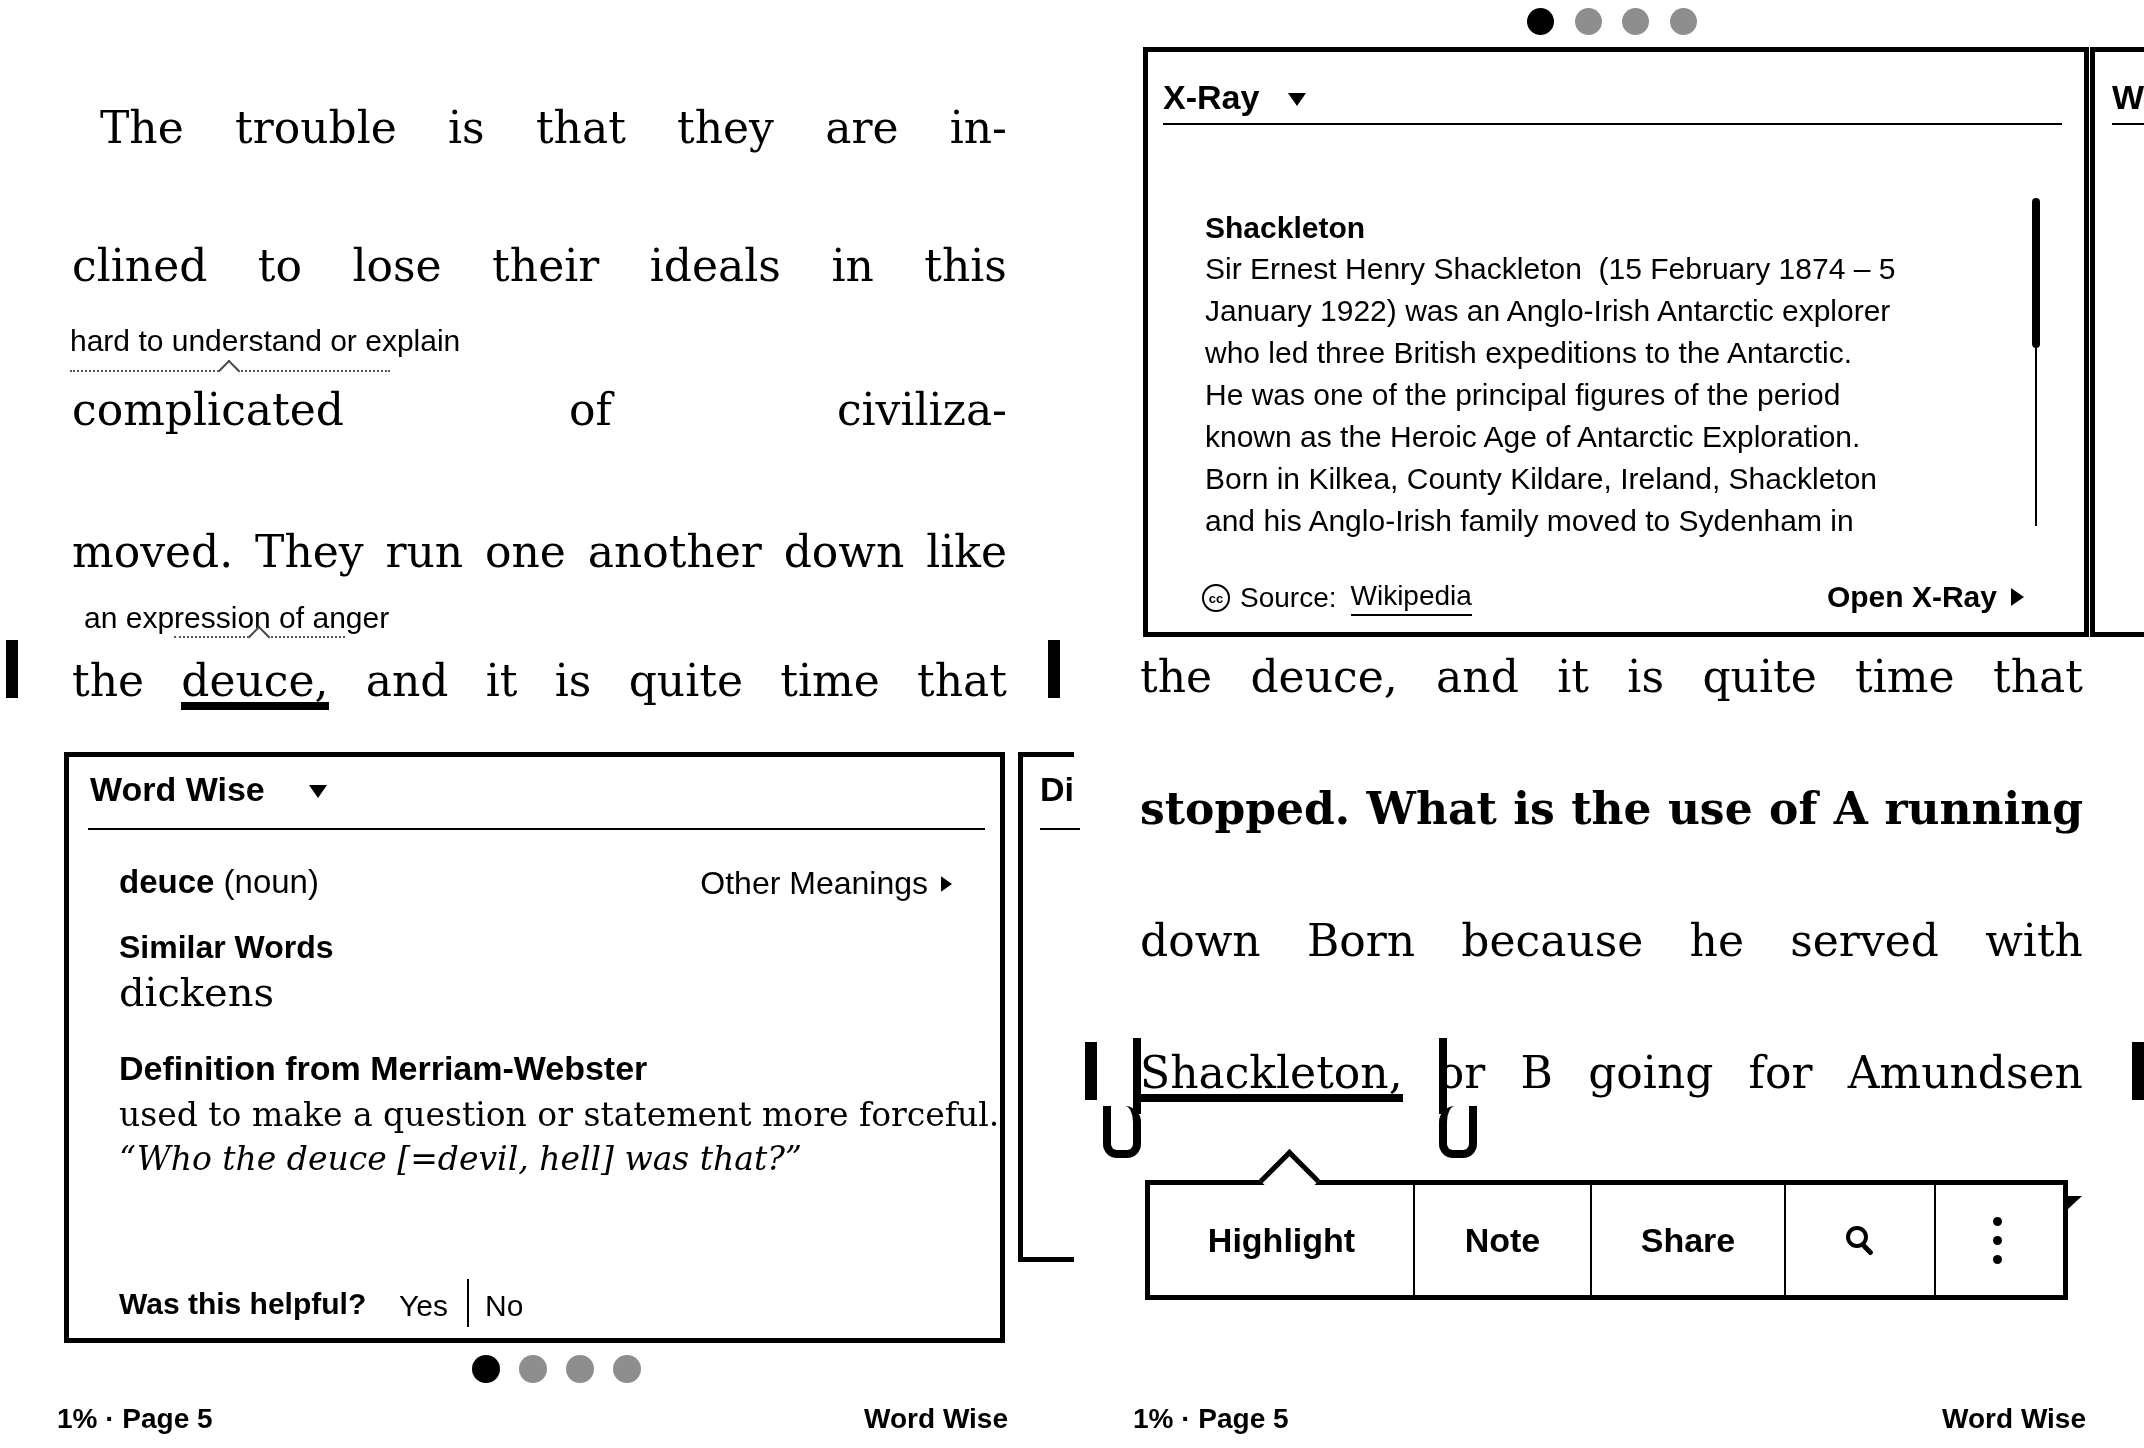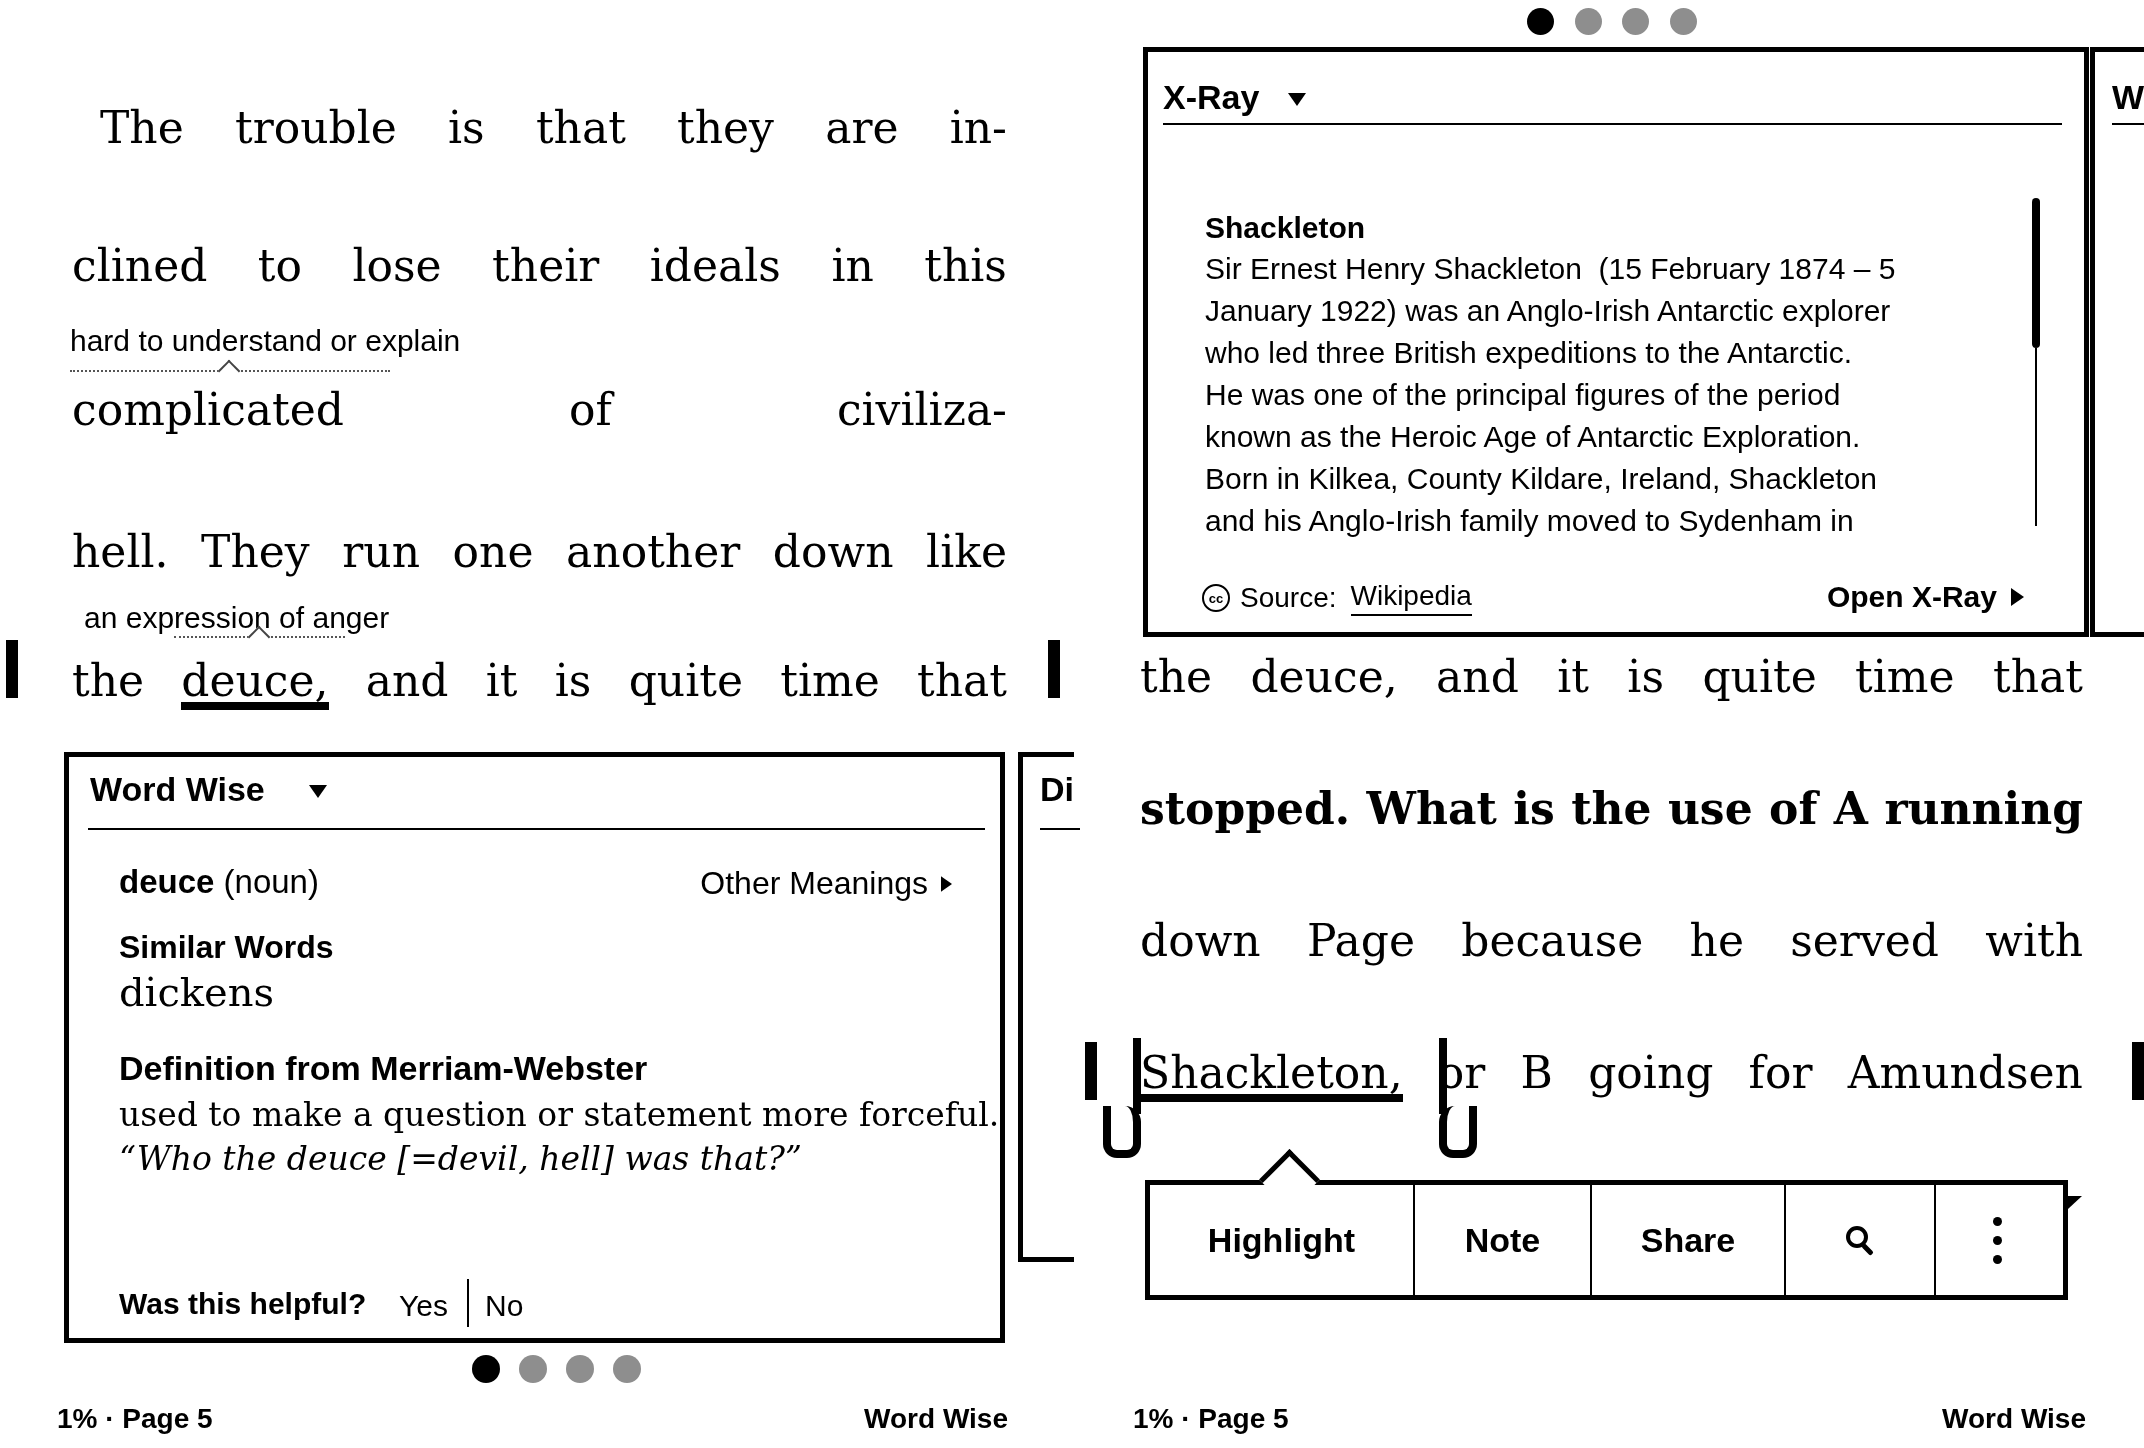--- a/index.html
+++ b/index.html
@@ -84,21 +84,21 @@
         <span>ideals</span>
         <span>in</span>
         <span>this</span>
       </div>
       <div class="bline" style="top: 381px; left: 72px; width: 935px;">
         <span>complicated</span>
         <span>of</span>
         <span>civiliza-</span>
       </div>
       <div class="bline" style="top: 523px; left: 72px; width: 935px;">
-        <span>hell.</span>
+        <span>moved.</span>
         <span>They</span>
         <span>run</span>
         <span>one</span>
         <span>another</span>
         <span>down</span>
         <span>like</span>
       </div>
       <div class="bline" style="top: 652px; left: 72px; width: 935px;">
         <span>the</span>
         <span class="selword">deuce,</span>
@@ -181,21 +181,21 @@
         <span>What</span>
         <span>is</span>
         <span>the</span>
         <span>use</span>
         <span>of</span>
         <span>A</span>
         <span>running</span>
       </div>
       <div class="bline" style="top: 912px; left: 1140px; width: 943px;">
         <span>down</span>
-        <span>Page</span>
+        <span>Born</span>
         <span>because</span>
         <span>he</span>
         <span>served</span>
         <span>with</span>
       </div>
       <div class="bline" style="top: 1044px; left: 1140px; width: 943px;">
         <span class="selword">Shackleton,</span>
         <span>or</span>
         <span>B</span>
         <span>going</span>

